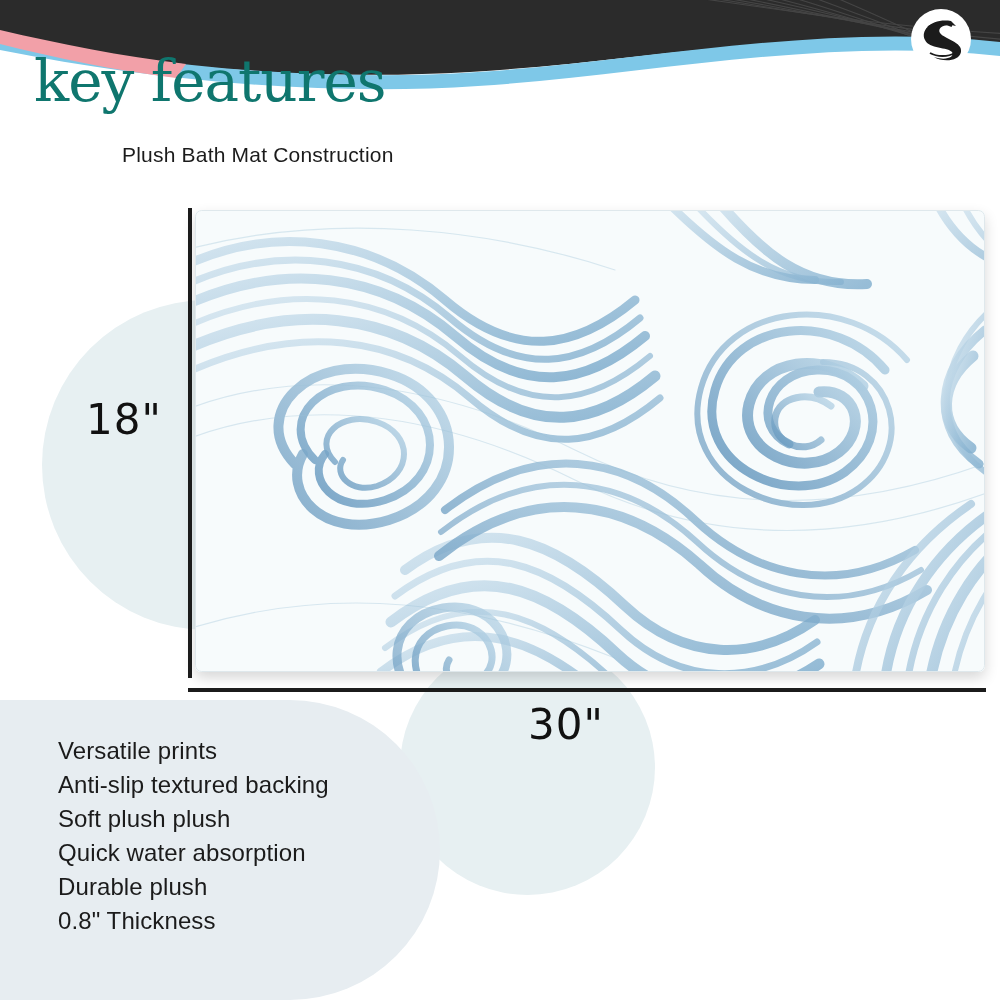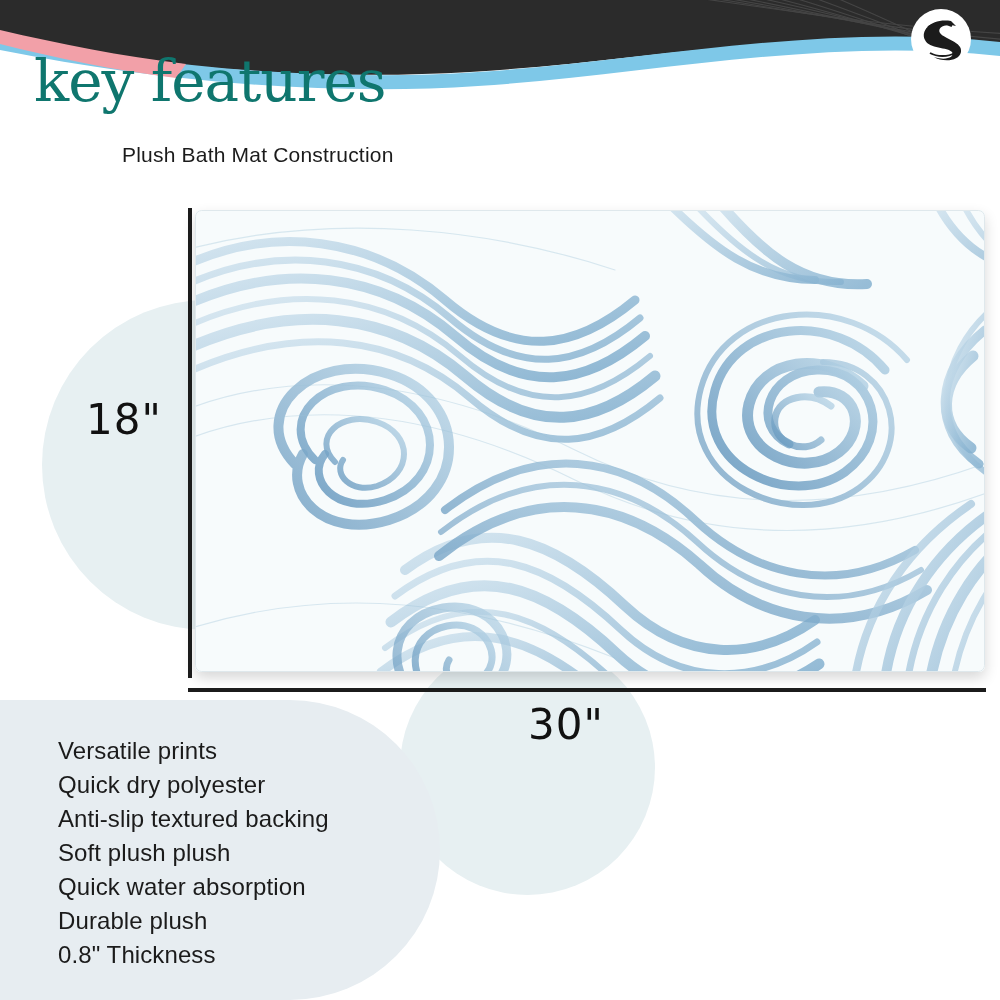--- a/index.html
+++ b/index.html
@@ -296,21 +296,20 @@
     </svg>
   </div>
 
   <div class="dim-line-v"></div>
   <div class="dim-line-h"></div>
   <div class="dim-label height">18"</div>
   <div class="dim-label width">30"</div>
 
   <ul class="features">
     <li>Versatile prints</li>
-    <li>Quick dry polyester</li>
     <li>Anti-slip textured backing</li>
     <li>Soft plush plush</li>
     <li>Quick water absorption</li>
     <li>Durable plush</li>
     <li>0.8" Thickness</li>
   </ul>
 
 </div>
 
 </body></html>

